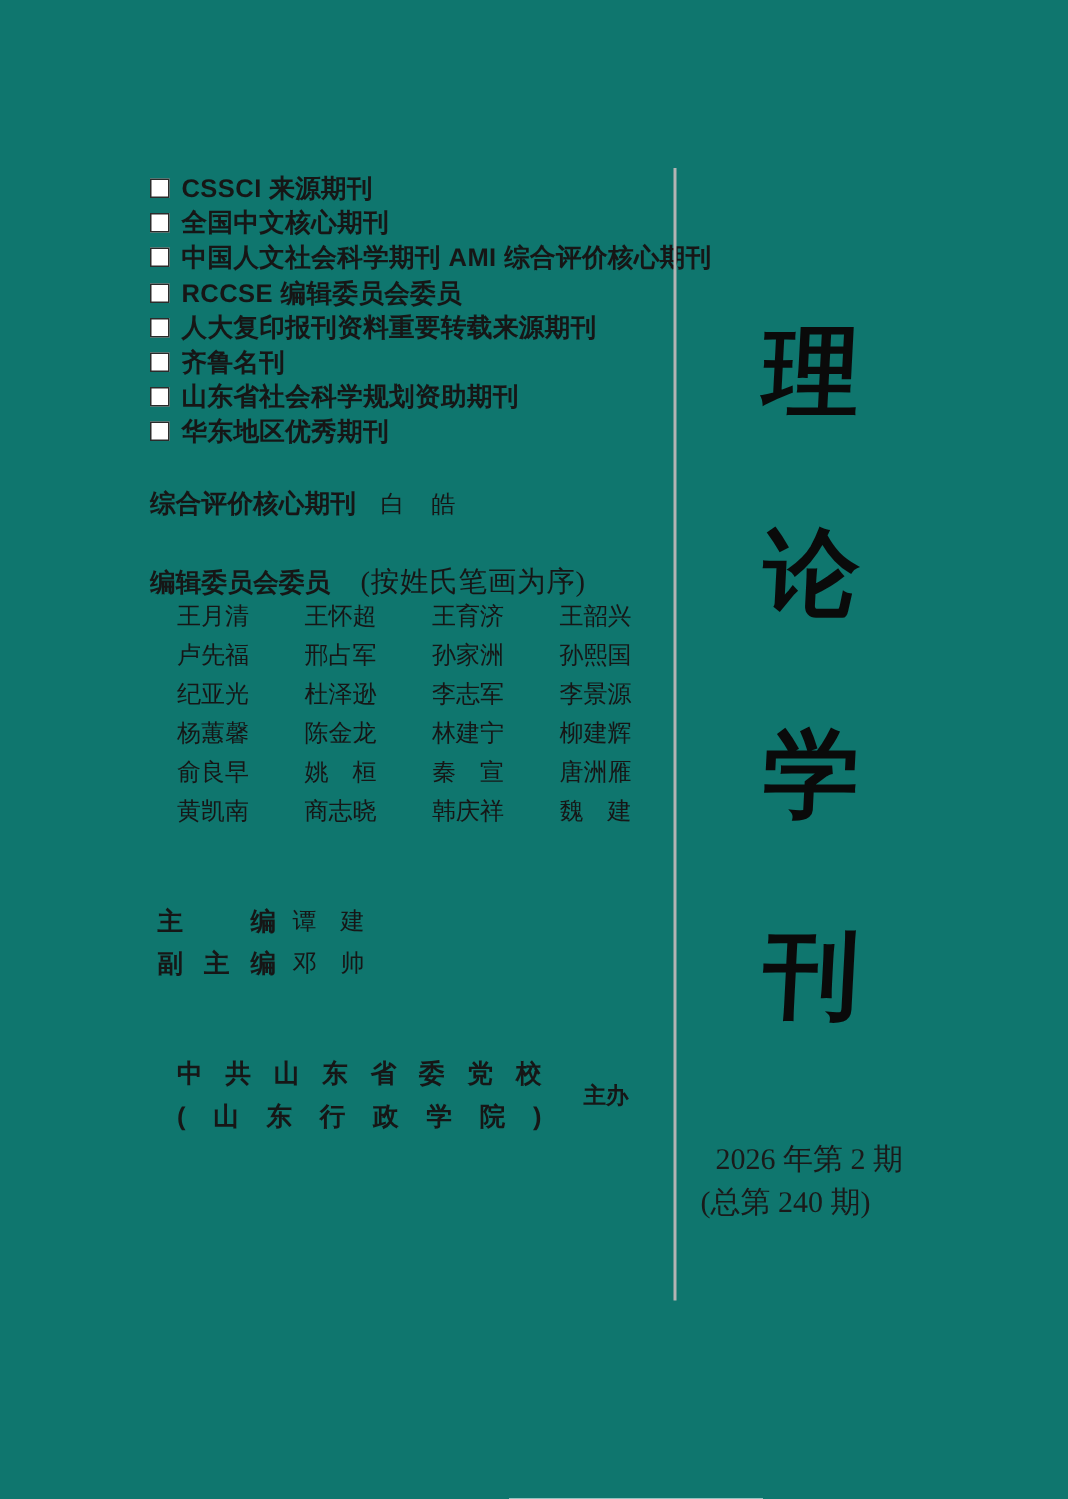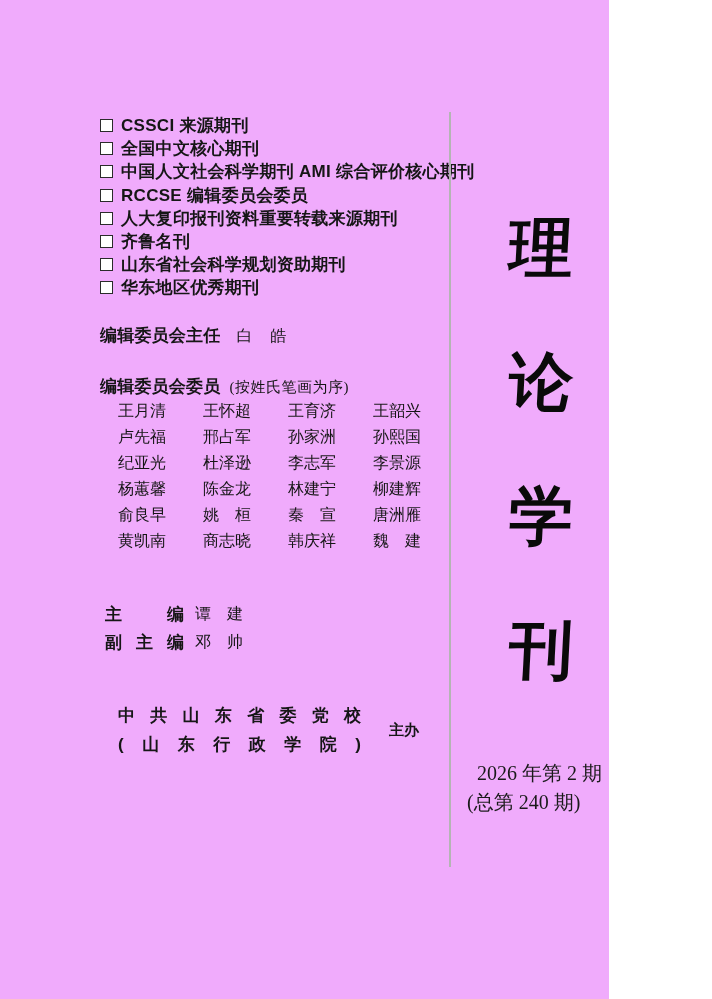--- a/index.html
+++ b/index.html
@@ -1,39 +1,39 @@
 <!DOCTYPE html>
 <html><head>
 <meta charset="utf-8">
 <style>
   * { margin:0; padding:0; box-sizing:border-box; }
   html,body { background:#ffffff; }
   .page {
-    position:relative; width:609px; height:999px;
-    background:#f0abfc; color:#161616; overflow:hidden;
+    position:relative; width:712px; height:999px;
+    background:#0f766e; color:#161616; overflow:hidden;
     font-family:"Liberation Sans", sans-serif;
   }
   .hei  { font-family:"Liberation Sans", sans-serif; font-weight:bold; }
   .kai  { font-family:"Liberation Serif", serif; font-weight:normal; }
   .song { font-family:"Liberation Serif", serif; }
 
   
   .badges { position:absolute; left:100px; top:114px; }
   .badge-item { display:flex; align-items:center; gap:8px; height:23.2px; }
   .checkbox { width:13px; height:13px; border:1.6px solid #2b2b2b; flex:0 0 auto; background:#fff; }
   .badge-label { font-size:17px; letter-spacing:0.3px; white-space:nowrap; }
 
   
   .director-row, .committee-row { position:absolute; left:100px; display:flex; align-items:baseline; }
   .director-row { top:324px; }
   .committee-row { top:375px; }
   .section-label { font-size:17px; letter-spacing:0.2px; white-space:nowrap; }
   .spread { display:flex; justify-content:space-between; }
   .director-name { margin-left:16px; width:50px; font-size:16px; }
-  .committee-note { font-size:15px; margin-left:9px; letter-spacing:0.5px; white-space:nowrap; }
+  .committee-note { font-size:19px; margin-left:20px; letter-spacing:0.5px; white-space:nowrap; }
 
   .members-grid {
     position:absolute; left:118px; top:398px;
     display:grid; grid-template-columns:repeat(4, 85px); grid-auto-rows:26px;
   }
   .member-name { width:48px; display:flex; justify-content:space-between;
                  font-size:16px; align-self:center; }
 
   
   .editors { position:absolute; left:105px; top:601px; }
@@ -96,21 +96,21 @@
       <span class="checkbox"></span>
       <span class="badge-label">山东省社会科学规划资助期刊</span>
     </div>
     <div class="badge-item">
       <span class="checkbox"></span>
       <span class="badge-label">华东地区优秀期刊</span>
     </div>
   </section>
 
   <div class="director-row">
-    <span class="section-label hei">编辑委员会主任</span>
+    <span class="section-label hei">综合评价核心期刊</span>
     <span class="director-name kai spread">
         <span>白</span>
         <span>皓</span>
       </span>
   </div>
 
   <div class="committee-row">
     <span class="section-label hei">编辑委员会委员</span>
     <span class="committee-note kai">(按姓氏笔画为序)</span>
   </div>

